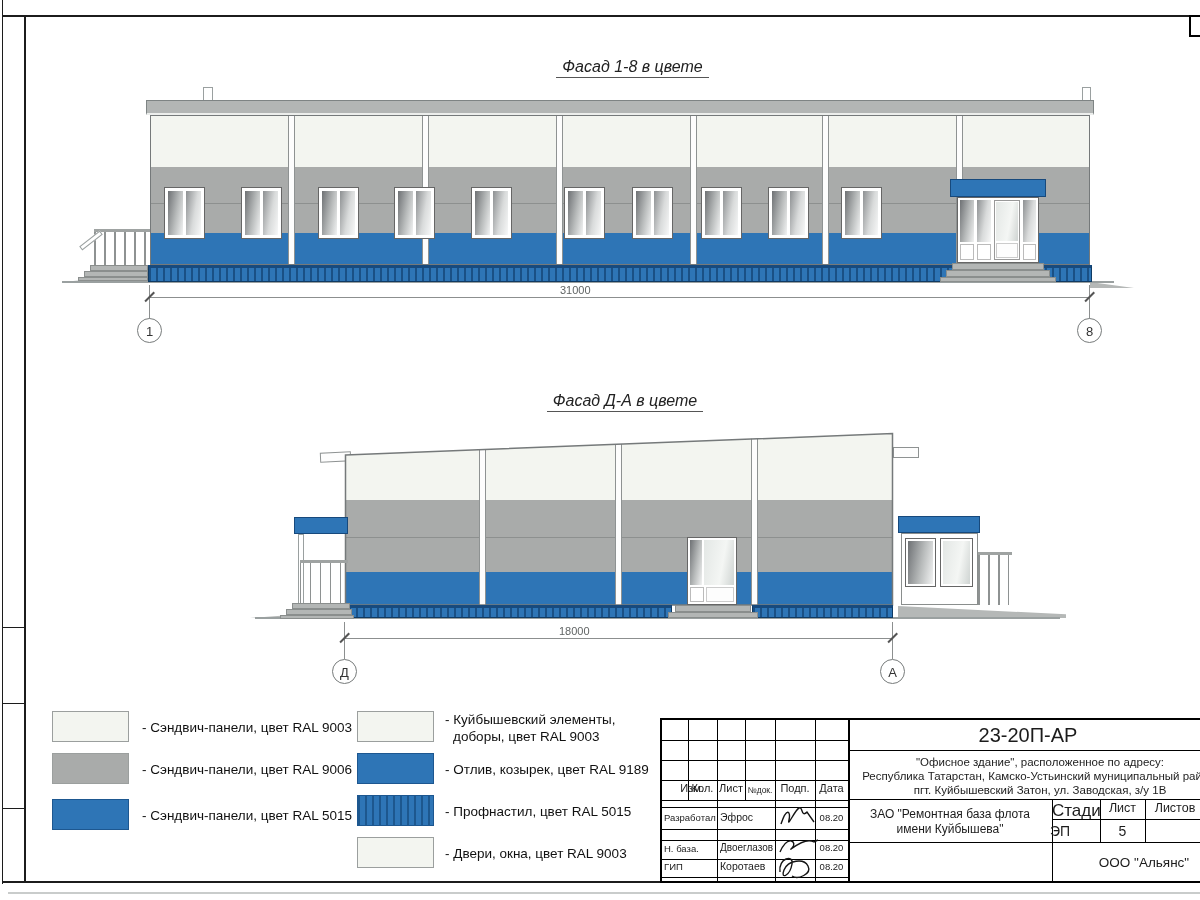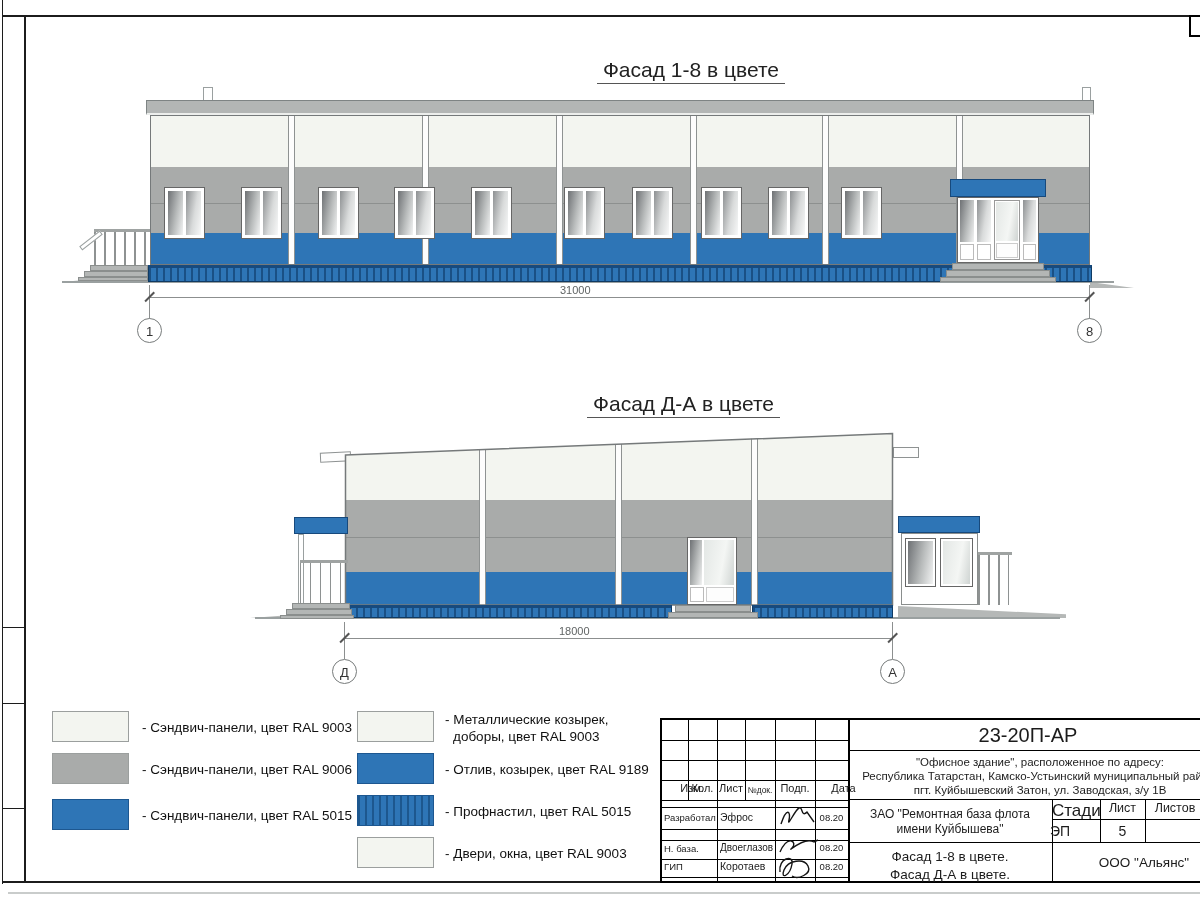--- a/index.html
+++ b/index.html
@@ -23,21 +23,21 @@
   .plinth{position:absolute;background:repeating-linear-gradient(90deg,#1a5085 0 2px,var(--ral5015) 2px 7px);border:1px solid #0f3a63;border-top:3px solid #174a7e;box-sizing:border-box;}
   .step{position:absolute;background:#b3b6b5;border:1px solid #8a8e8d;box-sizing:border-box;}
   .railing{position:absolute;background:repeating-linear-gradient(90deg,#8e9292 0 1.5px,transparent 1.5px 10px);border-top:3px solid #9fa3a2;}
   .wedge{position:absolute;background:#b5b8b7;}
   .dimline{position:absolute;height:1px;background:#8c8f8f;}
   .extline{position:absolute;width:1px;background:#8c8f8f;}
   .tick{position:absolute;width:13px;height:1.5px;background:#555;transform:rotate(-45deg);}
   .dimtxt{position:absolute;font-size:11px;color:#606464;text-align:left;}
   .bubble{position:absolute;width:25px;height:25px;border:1.2px solid #777b7b;border-radius:50%;background:#fff;
           font-size:13px;color:#333;line-height:25px;text-align:center;box-sizing:border-box;}
-  .ftitle{position:absolute;font-size:21px;color:#222;text-align:right;}
+  .ftitle{position:absolute;font-size:16px;font-style:italic;color:#222;text-align:center;}
   .ftitle span{border-bottom:1px solid #555;padding:0 6px 2px 6px;}
   
   .sw{position:absolute;width:77px;height:31px;box-sizing:border-box;border:1px solid #9b9f9e;}
   .sw-9003{background:var(--ral9003);}
   .sw-9006{background:var(--ral9006);}
   .sw-5015{background:var(--ral5015);border-color:#1d5790;}
   .sw-prof{background:repeating-linear-gradient(90deg,#1d578e 0 2.5px,var(--ral5015) 2.5px 7px);border-color:#1d5790;}
   .legtxt{position:absolute;font-size:13.5px;color:#111;line-height:17px;}
   
   #tb{position:absolute;left:660px;top:718px;width:590px;height:165px;border:2px solid #000;box-sizing:border-box;background:#fff;}
@@ -241,21 +241,21 @@
 <div>
   <div class="sw sw-9003" style="left:52px;top:711px;"></div>
   <div class="legtxt" style="left:142px;top:719px;">- Сэндвич-панели, цвет RAL 9003</div>
   <div class="sw sw-9006" style="left:52px;top:753px;"></div>
   <div class="legtxt" style="left:142px;top:761px;">- Сэндвич-панели, цвет RAL 9006</div>
   <div class="sw sw-5015" style="left:52px;top:799px;"></div>
   <div class="legtxt" style="left:142px;top:807px;">- Сэндвич-панели, цвет RAL 5015</div>
 
   <div class="sw sw-9003" style="left:357px;top:711px;"></div>
   <div class="legtxt" style="left:445px;top:711px;">
-    <div>- Металлические козырек,</div>
+    <div>- Куйбышевский элементы,</div>
     <div style="padding-left:8px;">доборы, цвет RAL 9003</div>
   </div>
   <div class="sw sw-5015" style="left:357px;top:753px;"></div>
   <div class="legtxt" style="left:445px;top:761px;">- Отлив, козырек, цвет RAL 9189</div>
   <div class="sw sw-prof" style="left:357px;top:795px;"></div>
   <div class="legtxt" style="left:445px;top:803px;">- Профнастил, цвет RAL 5015</div>
   <div class="sw sw-9003" style="left:357px;top:837px;"></div>
   <div class="legtxt" style="left:445px;top:845px;">- Двери, окна, цвет RAL 9003</div>
 </div>
 
@@ -284,21 +284,21 @@
   <div class="h" style="left:186px;top:30px;width:404px;"></div>
   <div class="h" style="left:186px;top:79px;width:404px;"></div>
   <div class="h" style="left:390px;top:99px;width:200px;"></div>
   <div class="h" style="left:186px;top:122px;width:404px;"></div>
 
   <div class="cell ctr" style="left:17px;top:62px;width:26px;font-size:11px;">Изм.</div>
   <div class="cell ctr" style="left:26px;top:62px;width:29px;font-size:11px;">Кол.</div>
   <div class="cell ctr" style="left:55px;top:62px;width:28px;font-size:11px;">Лист</div>
   <div class="cell ctr" style="left:83px;top:65px;width:30px;font-size:8.5px;">№док.</div>
   <div class="cell ctr" style="left:113px;top:62px;width:40px;font-size:11px;">Подп.</div>
-  <div class="cell ctr" style="left:153px;top:62px;width:33px;font-size:11px;padding-left:12px;">Дата</div>
+  <div class="cell ctr" style="left:153px;top:62px;width:33px;font-size:11px;">Дата</div>
 
   <div class="cell smalltxt" style="left:2px;top:92px;width:54px;font-size:9.5px;">Разработал</div>
   <div class="cell smalltxt" style="left:58px;top:91px;width:56px;">Эфрос</div>
   <div class="cell ctr" style="left:153px;top:92px;width:33px;font-size:9.5px;">08.20</div>
   <div class="cell smalltxt" style="left:2px;top:123px;width:54px;font-size:9.5px;">Н. база.</div>
   <div class="cell smalltxt" style="left:58px;top:122px;width:58px;font-size:10px;">Двоеглазов</div>
   <div class="cell ctr" style="left:153px;top:122px;width:33px;font-size:9.5px;">08.20</div>
   <div class="cell smalltxt" style="left:2px;top:141px;width:54px;font-size:9.5px;">ГИП</div>
   <div class="cell smalltxt" style="left:58px;top:140px;width:58px;">Коротаев</div>
   <div class="cell ctr" style="left:153px;top:141px;width:33px;font-size:9.5px;">08.20</div>
@@ -313,23 +313,19 @@
   <div class="cell ctr" style="left:186px;top:4px;width:360px;font-size:20px;">23-20П-АР</div>
   <div class="cell ctr" style="left:188px;top:35px;width:380px;font-size:11.5px;line-height:14px;">
     <div>"Офисное здание", расположенное по адресу:</div>
     <div>Республика Татарстан, Камско-Устьинский муниципальный район,</div>
     <div>пгт. Куйбышевский Затон, ул. Заводская, з/у 1В</div>
   </div>
   <div class="cell ctr" style="left:188px;top:87px;width:200px;font-size:12px;line-height:15px;">
     <div>ЗАО "Ремонтная база флота</div>
     <div>имени Куйбышева"</div>
   </div>
-  <div class="cell ctr" style="left:188px;top:128px;width:200px;font-size:13.5px;line-height:18px;">
-    <div>Фасад 1-8 в цвете.</div>
-    <div>Фасад Д-А в цвете.</div>
-  </div>
   <div class="cell ctr" style="left:390px;top:81px;width:48px;font-size:17px;text-align:center;">Стадия</div>
   <div class="cell ctr" style="left:438px;top:81px;width:45px;font-size:12.5px;">Лист</div>
   <div class="cell ctr" style="left:483px;top:81px;width:60px;font-size:12.5px;">Листов</div>
   <div class="cell ctr" style="left:374px;top:103px;width:48px;font-size:14px;">ЭП</div>
   <div class="cell ctr" style="left:438px;top:103px;width:45px;font-size:14px;">5</div>
   <div class="cell ctr" style="left:392px;top:135px;width:180px;font-size:13.5px;">ООО "Альянс"</div>
 </div>
 
 </body></html>

